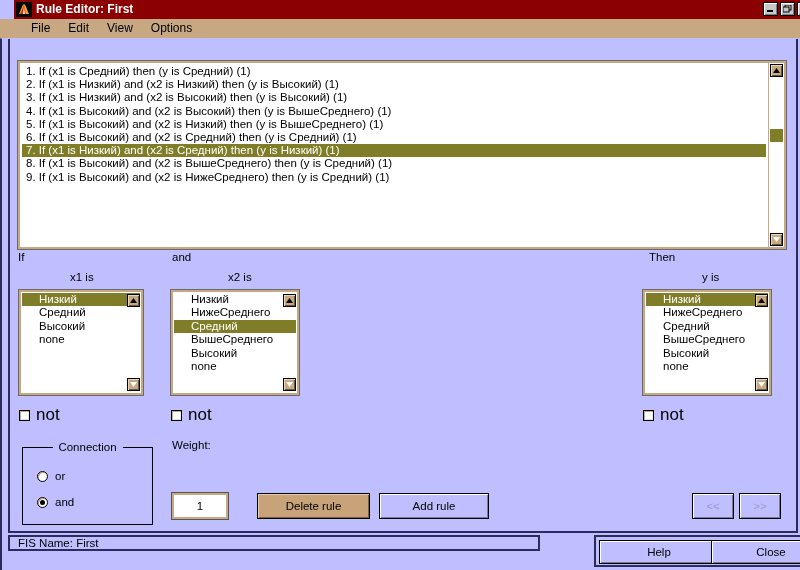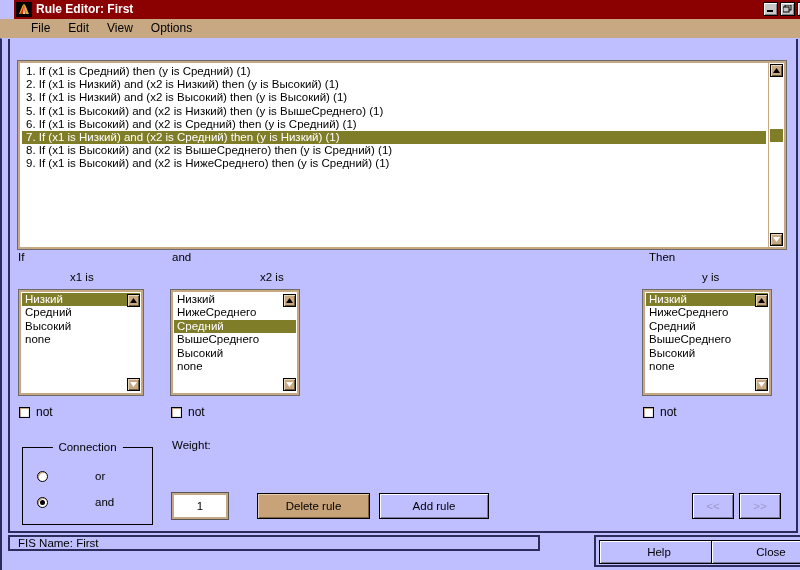--- a/index.html
+++ b/index.html
@@ -75,36 +75,36 @@
   .lbl{position:absolute;font-size:11.5px;color:#000;white-space:nowrap;}
 
   
   .varbox{
     position:absolute;background:#ffffff;box-sizing:border-box;
     border:2px solid #c8a882;box-shadow:0 0 0 1px #6b6b6b;
   }
   .varlist{position:absolute;left:1px;top:1px;right:1px;bottom:1px;overflow:hidden;}
   .var-row{
     font-size:11.5px;color:#000;line-height:13.4px;height:13.4px;
-    white-space:nowrap;padding-left:3px;overflow:hidden;
+    white-space:nowrap;padding-left:17px;overflow:hidden;
   }
   .var-row.sel{background:#807d28;color:#ffffff;}
   .vsb{
     position:absolute;right:1px;top:1px;bottom:1px;width:13px;
   }
   .vsb .sb-btn{left:0;}
 
   
   .cbrow{position:absolute;display:flex;align-items:center;gap:6px;}
   .cbox{
     width:11px;height:11px;background:#ffffff;box-sizing:border-box;
     border:1px solid #000;
     box-shadow:inset 1px 1px 0 #c8a882, inset -1px -1px 0 #e8e8e8;
   }
-  .cblabel{font-size:12px;color:#000;}
+  .cblabel{font-size:17px;color:#000;}
 
   
   .group{
     position:absolute;box-sizing:border-box;
     border:1px solid #000;
   }
   .group-title{
     position:absolute;top:-7px;left:50%;transform:translateX(-50%);
     background:#bfbfff;padding:0 6px;font-size:11.5px;color:#000;white-space:nowrap;
   }
@@ -112,21 +112,21 @@
   .radio{
     width:11px;height:11px;border-radius:50%;background:#ffffff;
     border:1px solid #000;box-sizing:border-box;
     box-shadow:inset 1px 1px 0 #c8a882;
     position:relative;
   }
   .radio.on::after{
     content:"";position:absolute;left:2px;top:2px;width:5px;height:5px;
     border-radius:50%;background:#000;
   }
-  .rlabel{font-size:11.5px;color:#000;margin-left:40px;}
+  .rlabel{font-size:11.5px;color:#000;}
 
   
   .numinput{
     position:absolute;background:#ffffff;box-sizing:border-box;
     border:2px solid #c8a882;box-shadow:0 0 0 1px #555;
     display:flex;align-items:center;justify-content:center;
     font-size:11.5px;color:#000;
   }
 
   
@@ -196,20 +196,21 @@
 
     <div class="vline" style="left:6px;top:0;width:2px;height:494px;"></div>
     <div class="vline" style="right:2px;top:0;width:2px;height:494px;"></div>
     <div class="hr-dark" style="left:6px;top:492px;width:790px;"></div>
 
     <div class="rulebox">
       <div class="rulelist">
         <div class="rule-row">1. If (x1 is Средний) then (y is Средний) (1)</div>
         <div class="rule-row">2. If (x1 is Низкий) and (x2 is Низкий) then (y is Высокий) (1)</div>
         <div class="rule-row">3. If (x1 is Низкий) and (x2 is Высокий) then (y is Высокий) (1)</div>
+        <div class="rule-row">4. If (x1 is Высокий) and (x2 is Высокий) then (y is ВышеСреднего) (1)</div>
         <div class="rule-row">5. If (x1 is Высокий) and (x2 is Низкий) then (y is ВышеСреднего) (1)</div>
         <div class="rule-row">6. If (x1 is Высокий) and (x2 is Средний) then (y is Средний) (1)</div>
         <div class="rule-row sel">7. If (x1 is Низкий) and (x2 is Средний) then (y is Низкий) (1)</div>
         <div class="rule-row">8. If (x1 is Высокий) and (x2 is ВышеСреднего) then (y is Средний) (1)</div>
         <div class="rule-row">9. If (x1 is Высокий) and (x2 is НижеСреднего) then (y is Средний) (1)</div>
       </div>
       <div class="vscroll">
         <div class="sb-btn up">
           <svg width="7" height="5" viewBox="0 0 7 5">
               <path d="M3.5 0 L7 5 L0 5 Z" fill="#000"></path>
@@ -222,21 +223,21 @@
             </svg>
         </div>
       </div>
     </div>
 
     <span class="lbl" style="left:16px;top:212px;">If</span>
     <span class="lbl" style="left:170px;top:212px;">and</span>
     <span class="lbl" style="left:647px;top:212px;">Then</span>
 
     <span class="lbl" style="left:68px;top:232px;">x1 is</span>
-    <span class="lbl" style="left:226px;top:232px;margin-left:32px;">x2 is</span>
+    <span class="lbl" style="left:226px;top:232px;">x2 is</span>
     <span class="lbl" style="left:700px;top:232px;">y is</span>
 
     <div class="varbox" style="left:17px;top:251px;width:124px;height:105px;">
       <div class="varlist">
         <div class="var-row sel">Низкий</div>
         <div class="var-row">Средний</div>
         <div class="var-row">Высокий</div>
         <div class="var-row">none</div>
       </div>
       <div class="vsb">

